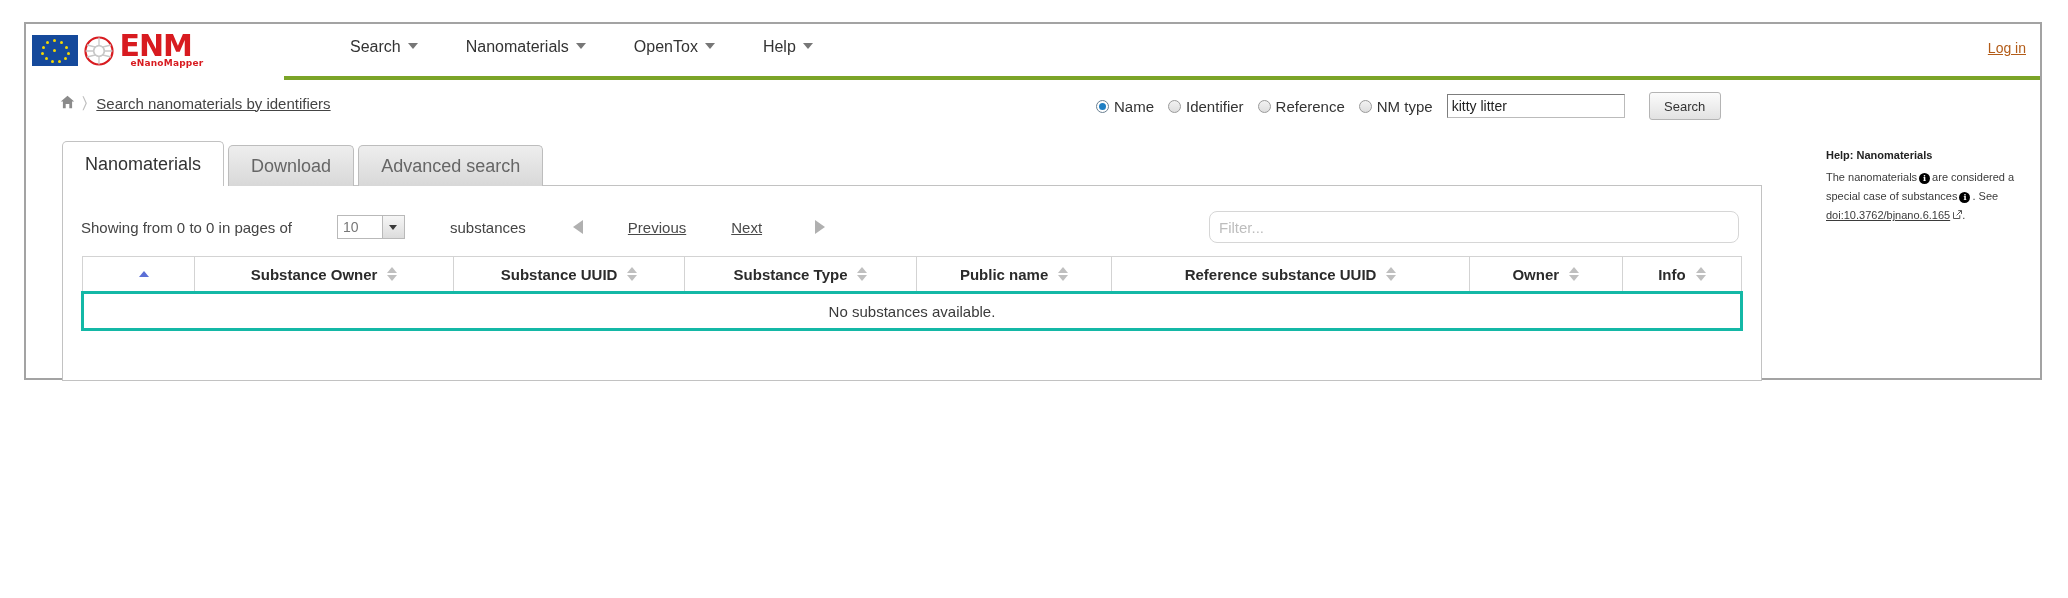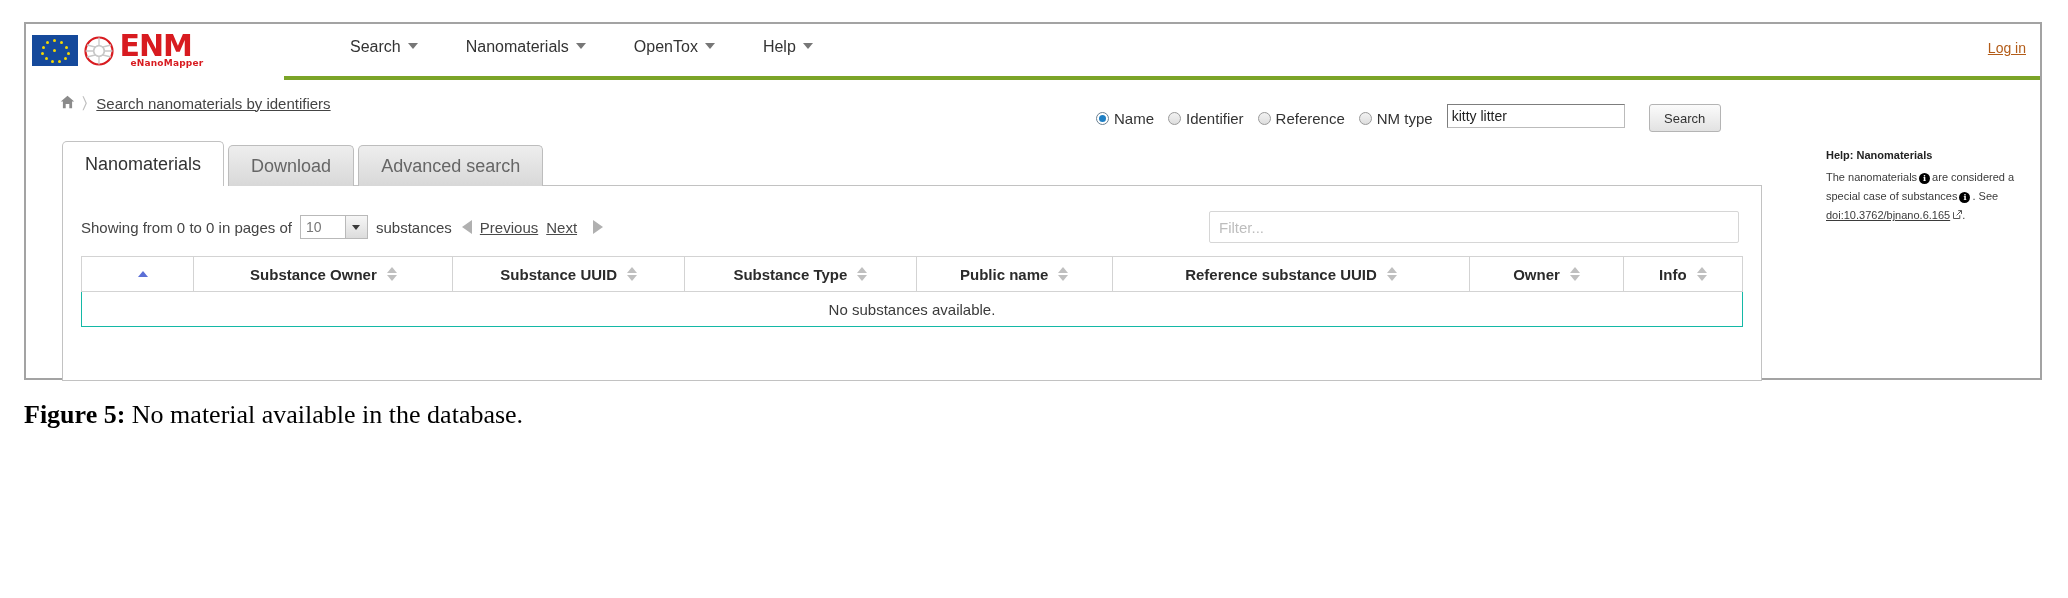--- a/index.html
+++ b/index.html
@@ -166,22 +166,23 @@
   }
   .crumb-link {
     color: #444444;
     text-decoration: underline;
     cursor: pointer;
   }
 
   .search-controls {
     position: absolute;
     left: 1070px;
-    top: 24px;
-    display: flex;
+    top: 12px;
+    display: flex;
+    align-items: center;
     font-size: 15px;
     color: #333333;
   }
   .radio-opt {
     display: flex;
     align-items: center;
     margin-right: 14px;
     cursor: pointer;
     white-space: nowrap;
   }
@@ -298,20 +299,21 @@
     width: 180px;
     height: 2px;
     background: #ffffff;
   }
 
   .toolbar-row {
     display: flex;
     align-items: center;
     height: 34px;
     margin: 6px 0 12px 0;
+    gap: 37px;
   }
   .showing-text {
     font-size: 15px;
     color: #444444;
     white-space: nowrap;
   }
   .page-size {
     display: inline-flex;
     align-items: stretch;
     height: 24px;
@@ -366,21 +368,21 @@
     color: #4a4a4a;
     text-decoration: underline;
     cursor: pointer;
     margin-right: 8px;
   }
   .filter-input {
     margin-left: auto;
     width: 530px;
     height: 32px;
     border: 1px solid #d6d6d6;
-    border-radius: 2px;
+    border-radius: 8px;
     background: #ffffff;
     font-size: 15px;
     font-family: "Liberation Sans", sans-serif;
     color: #333333;
     padding: 0 9px;
     box-sizing: border-box;
     outline: none;
     margin-right: 4px;
   }
   .filter-input::placeholder { color: #bdbdbd; }
@@ -417,21 +419,21 @@
   .sort i {
     display: block;
     width: 0; height: 0;
     border-left: 5px solid transparent;
     border-right: 5px solid transparent;
   }
   .sort i.up   { border-bottom: 6px solid #bfbfbf; }
   .sort i.down { border-top: 6px solid #bfbfbf; }
   .sort.active i.up { border-bottom-color: #5b6fd6; }
   table.grid td {
-    border: 1px solid #14b8a6;
+    border: 3px solid #14b8a6;
     height: 32px;
     font-size: 15px;
     color: #3a3a3a;
     text-align: center;
     background: #ffffff;
   }
 
   
   .help {
     position: absolute;
@@ -721,17 +723,14 @@
                 <path d="M0.5 2.2 L0.5 8.5 L6.8 8.5 L6.8 5.2" fill="none" stroke="#555" stroke-width="1"></path>
                 <path d="M3.6 5.4 L8.4 0.6" stroke="#555" stroke-width="1"></path>
                 <path d="M5.2 0.6 L8.5 0.6 L8.5 3.9" fill="none" stroke="#555" stroke-width="1"></path>
               </svg></span><span>.</span>
         </div>
       </div>
 
     </div>
   </div>
 
-  <div class="caption">
-    <b>Figure 5:</b><span> No material available in the database.</span>
-  </div>
 
 </div>
 
 </body></html>

